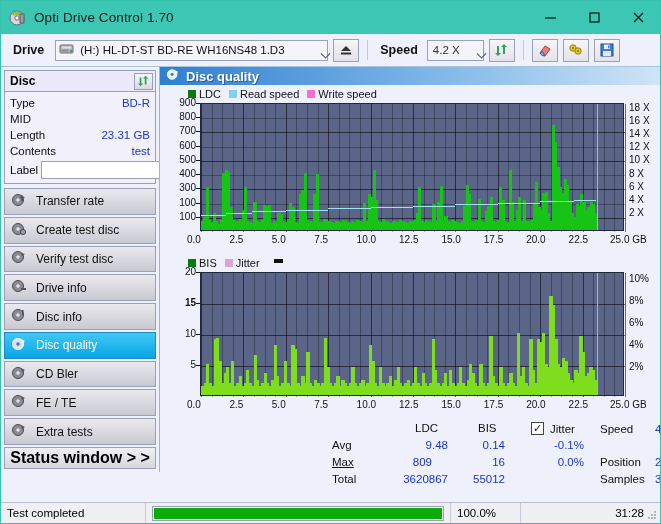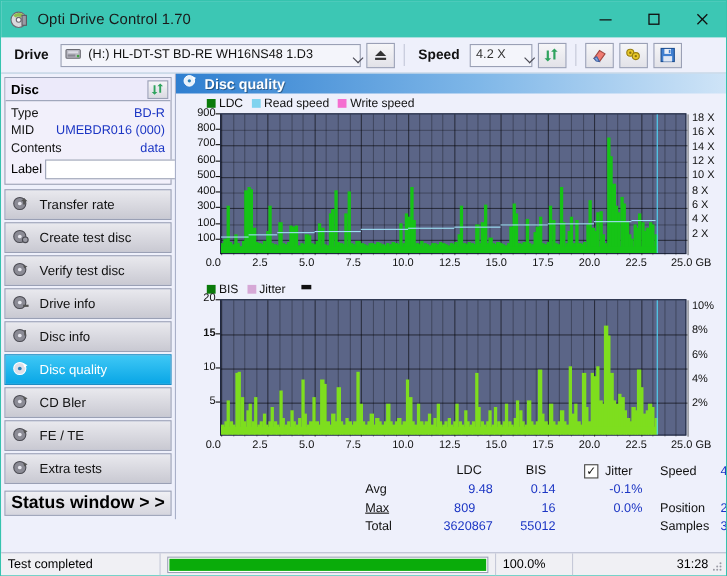--- a/index.html
+++ b/index.html
@@ -401,25 +401,28 @@
             </svg>
           </div>
         </div>
         <div class="disc-rows">
           <div class="drow">
             <span class="k">Type</span>
             <span class="v">BD-R</span>
           </div>
           <div class="drow">
             <span class="k">MID</span>
-            <span class="v">UMEBDR016 (000)</span>
+          </div>
+          <div class="drow">
+            <span class="k">Length</span>
+            <span class="v">23.31 GB</span>
           </div>
           <div class="drow">
             <span class="k">Contents</span>
-            <span class="v">data</span>
+            <span class="v">test</span>
           </div>
           <div class="label-row">
             <span class="k">Label</span>
             <input class="label-input" type="text" value="" style="">
             <div class="mini-btn">
               <svg width="14" height="14" viewBox="0 0 14 14">
                 <circle cx="7" cy="7" r="6" fill="#e8e06a" stroke="#8a8a2a"></circle>
                 <circle cx="7" cy="7" r="1.8" fill="#f8f8f0" stroke="#8a8a2a"></circle>
               </svg>
             </div>

